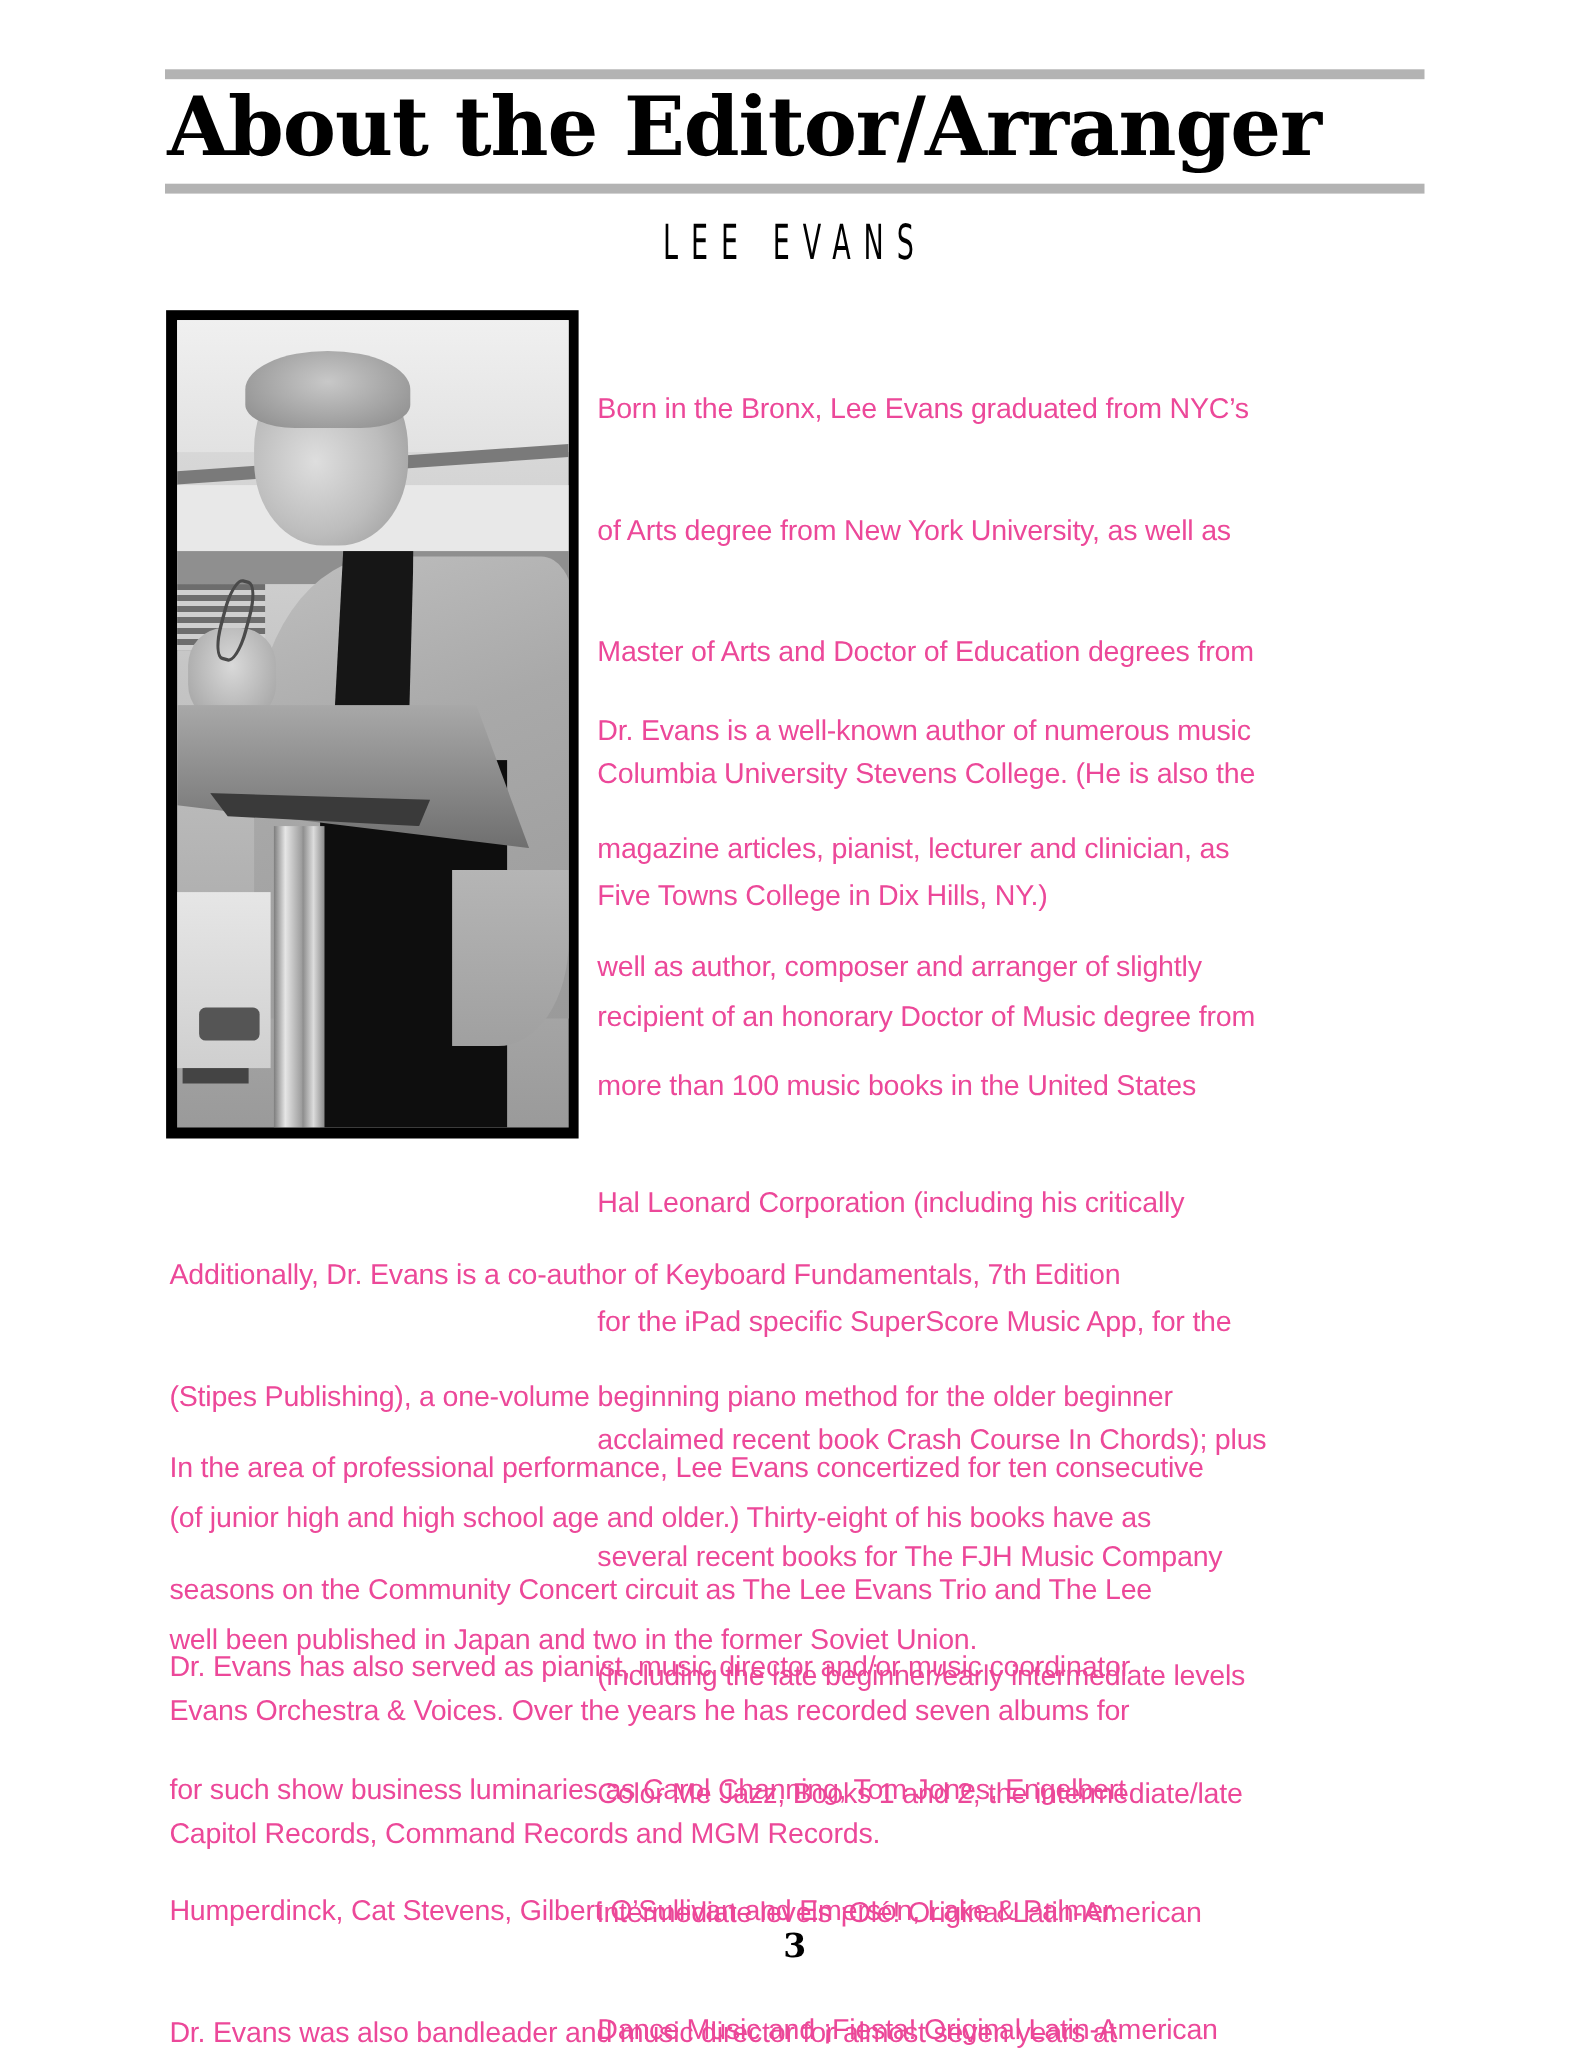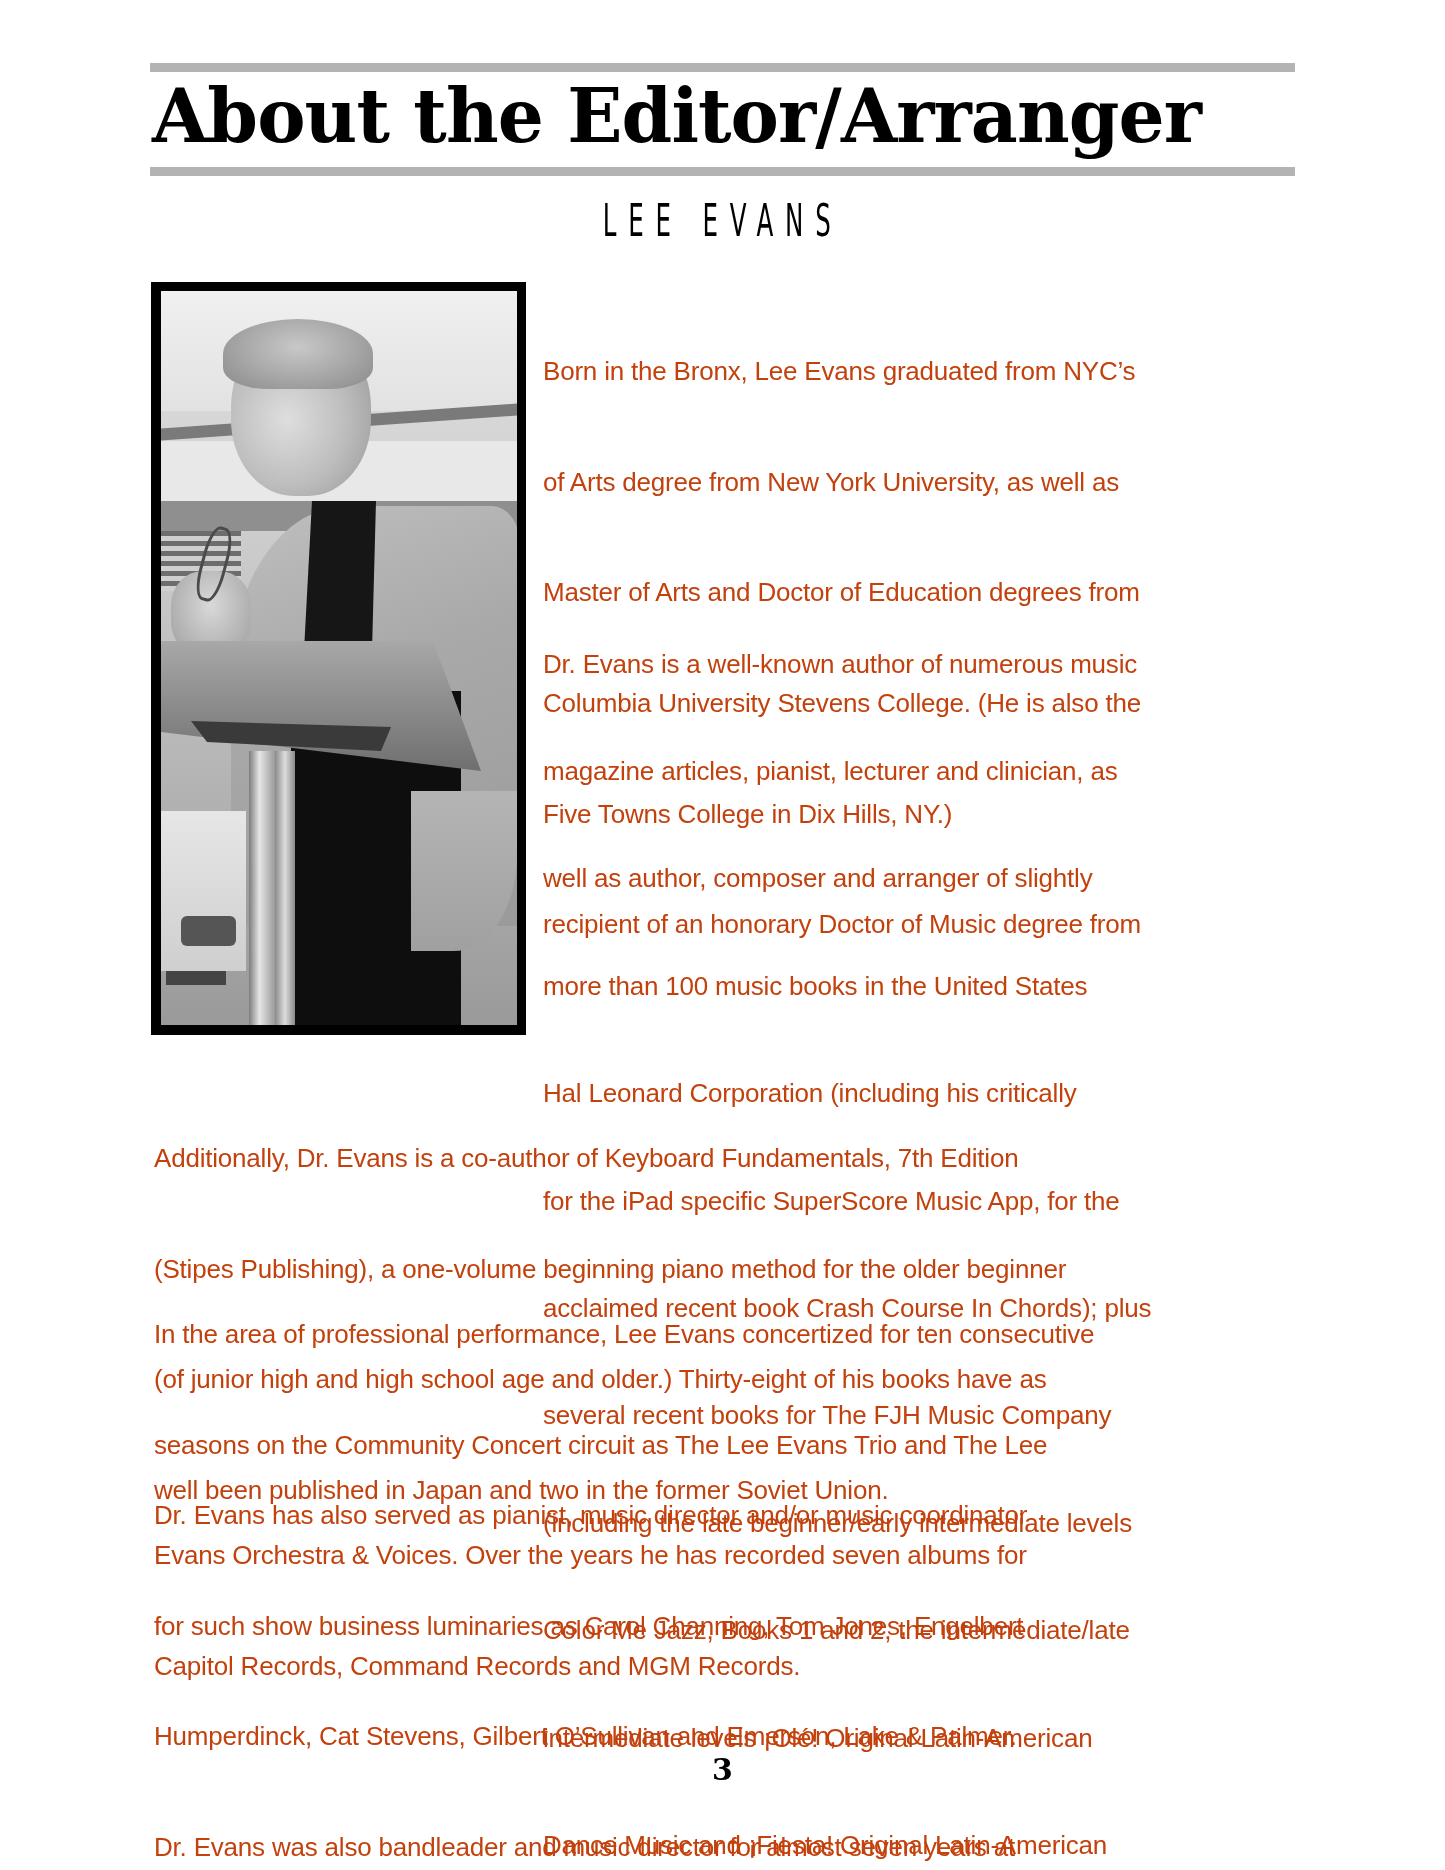--- a/index.html
+++ b/index.html
@@ -22,21 +22,21 @@
     .photo {
       position: absolute; left: 151px; top: 282px; width: 375px; height: 753px;
       background: #000; box-sizing: border-box;
     }
     .photo-inner {
       position: absolute; left: 10px; top: 9px; width: 356px; height: 734px; overflow: hidden;
       background: linear-gradient(180deg, #e9e9e9 0%, #d8d8d8 15%, #cfcfcf 30%, #bdbdbd 55%, #9a9a9a 100%);
     }
     .ph { position: absolute; }
     .text {
-      font-family: "Liberation Sans", sans-serif; font-size: 26px; line-height: 36.9px; color: #c2410c;
+      font-family: "Liberation Sans", sans-serif; font-size: 26px; line-height: 36.9px; color: #ec4899;
       white-space: pre; position: absolute; letter-spacing: -0.2px;
     }
     .right-col { left: 543px; }
     .full-col { left: 154px; }
     .line { display: block; height: 36.9px; }
     .pagenum {
       position: absolute; left: 0; width: 1445px; top: 1752px; text-align: center;
       font-family: "DejaVu Serif", serif; font-weight: bold; font-size: 30px; line-height: 36px; color: #000;
     }
   </style>

